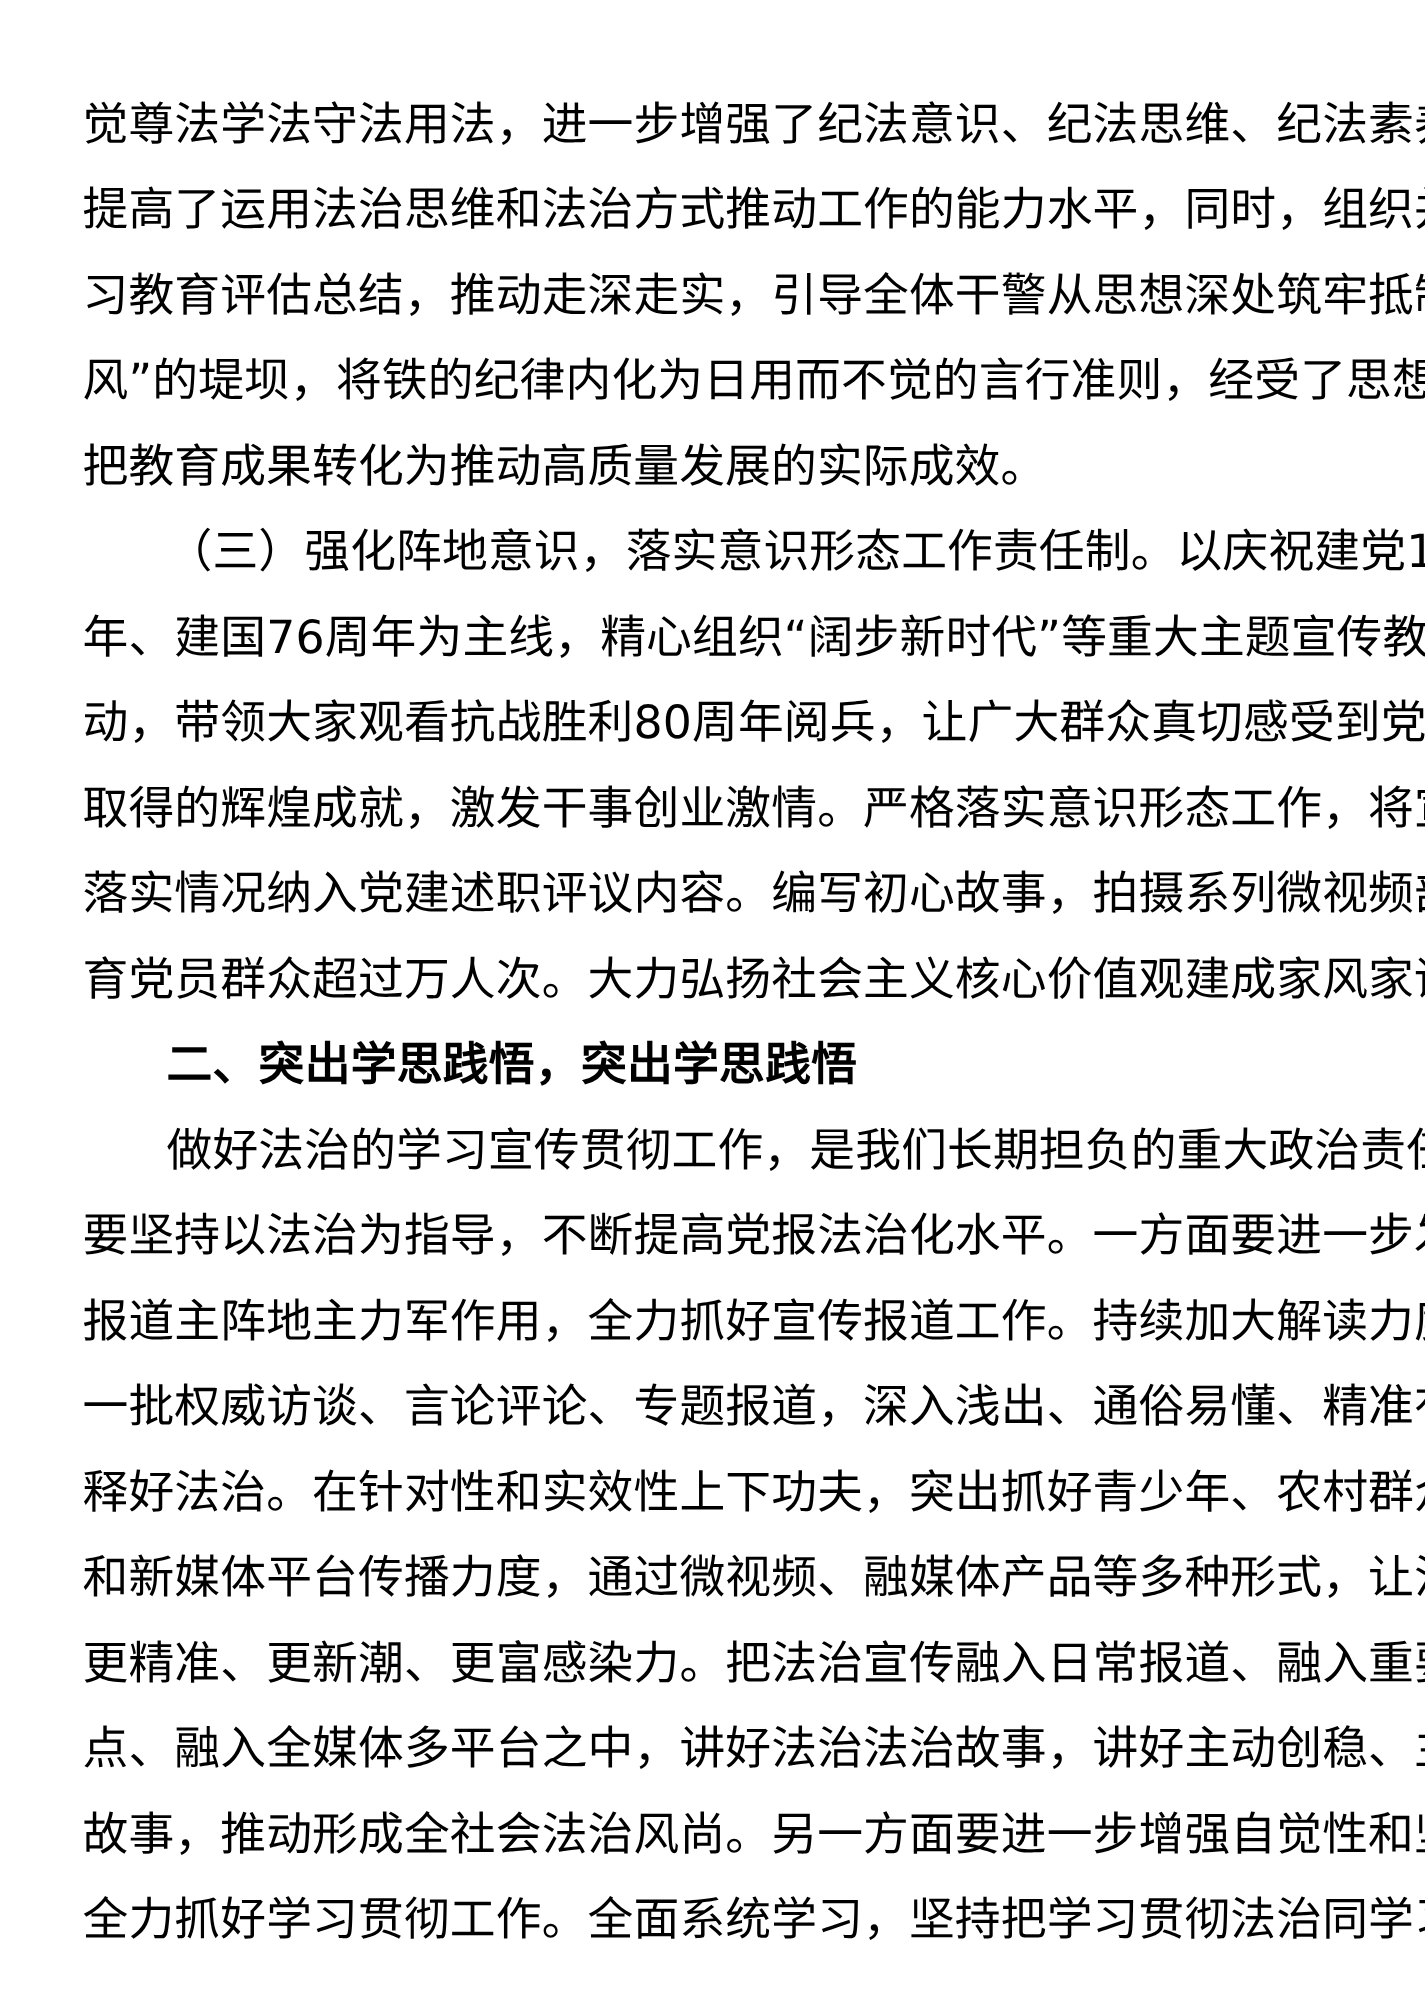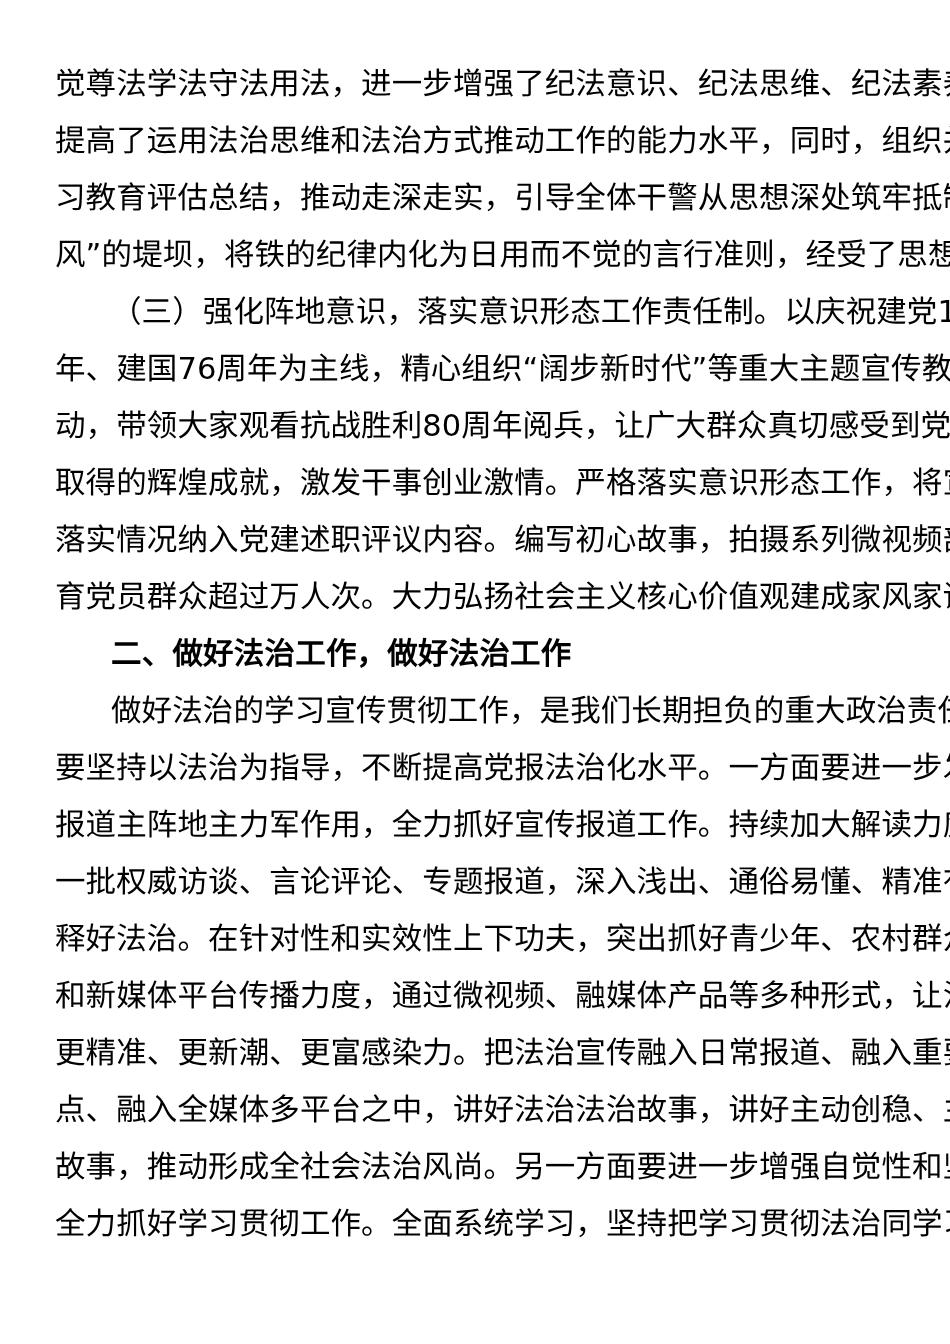--- a/index.html
+++ b/index.html
@@ -196,20 +196,21 @@
           <span>行</span>
           <span>准</span>
           <span>则</span>
           <span>，</span>
           <span>经</span>
           <span>受</span>
           <span>了</span>
           <span>思</span>
           <span>想</span>
         </div>
+        <div class="line last">把教育成果转化为推动高质量发展的实际成效。</div>
       </div>
       <div>
         <div class="line indent justify">
           <span>（</span>
           <span>三</span>
           <span>）</span>
           <span>强</span>
           <span>化</span>
           <span>阵</span>
           <span>地</span>
@@ -397,21 +398,21 @@
           <span>观</span>
           <span>建</span>
           <span>成</span>
           <span>家</span>
           <span>风</span>
           <span>家</span>
           <span>训</span>
         </div>
       </div>
       <div>
-        <div class="line heading last">二、做好法治工作，做好法治工作</div>
+        <div class="line heading last">二、突出学思践悟，突出学思践悟</div>
       </div>
       <div>
         <div class="line indent justify">
           <span>做</span>
           <span>好</span>
           <span>法</span>
           <span>治</span>
           <span>的</span>
           <span>学</span>
           <span>习</span>

